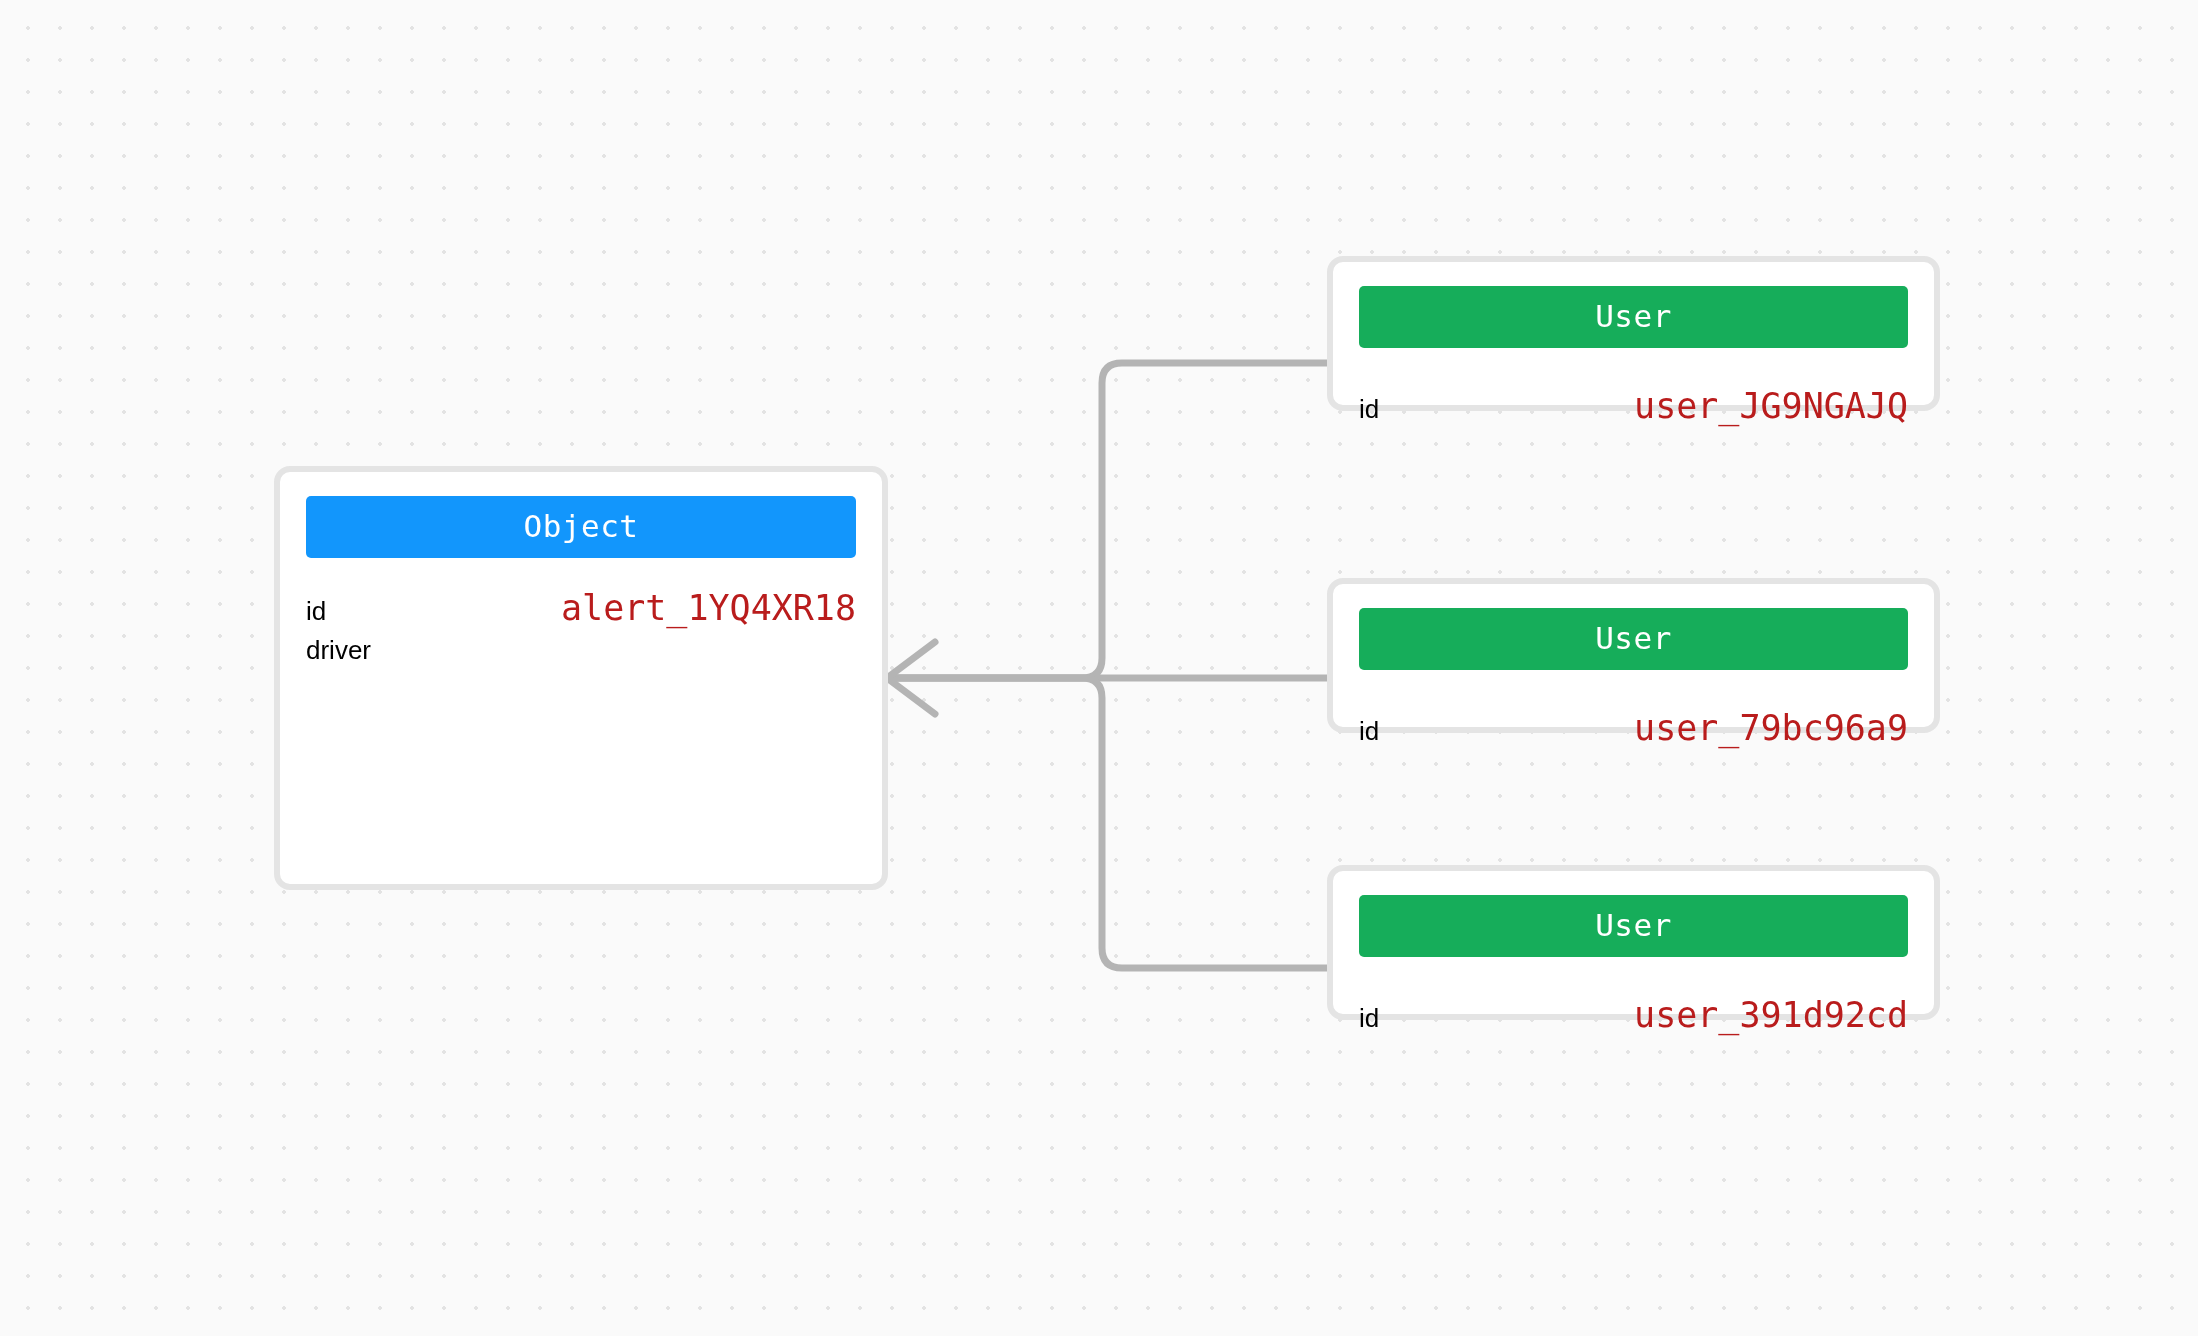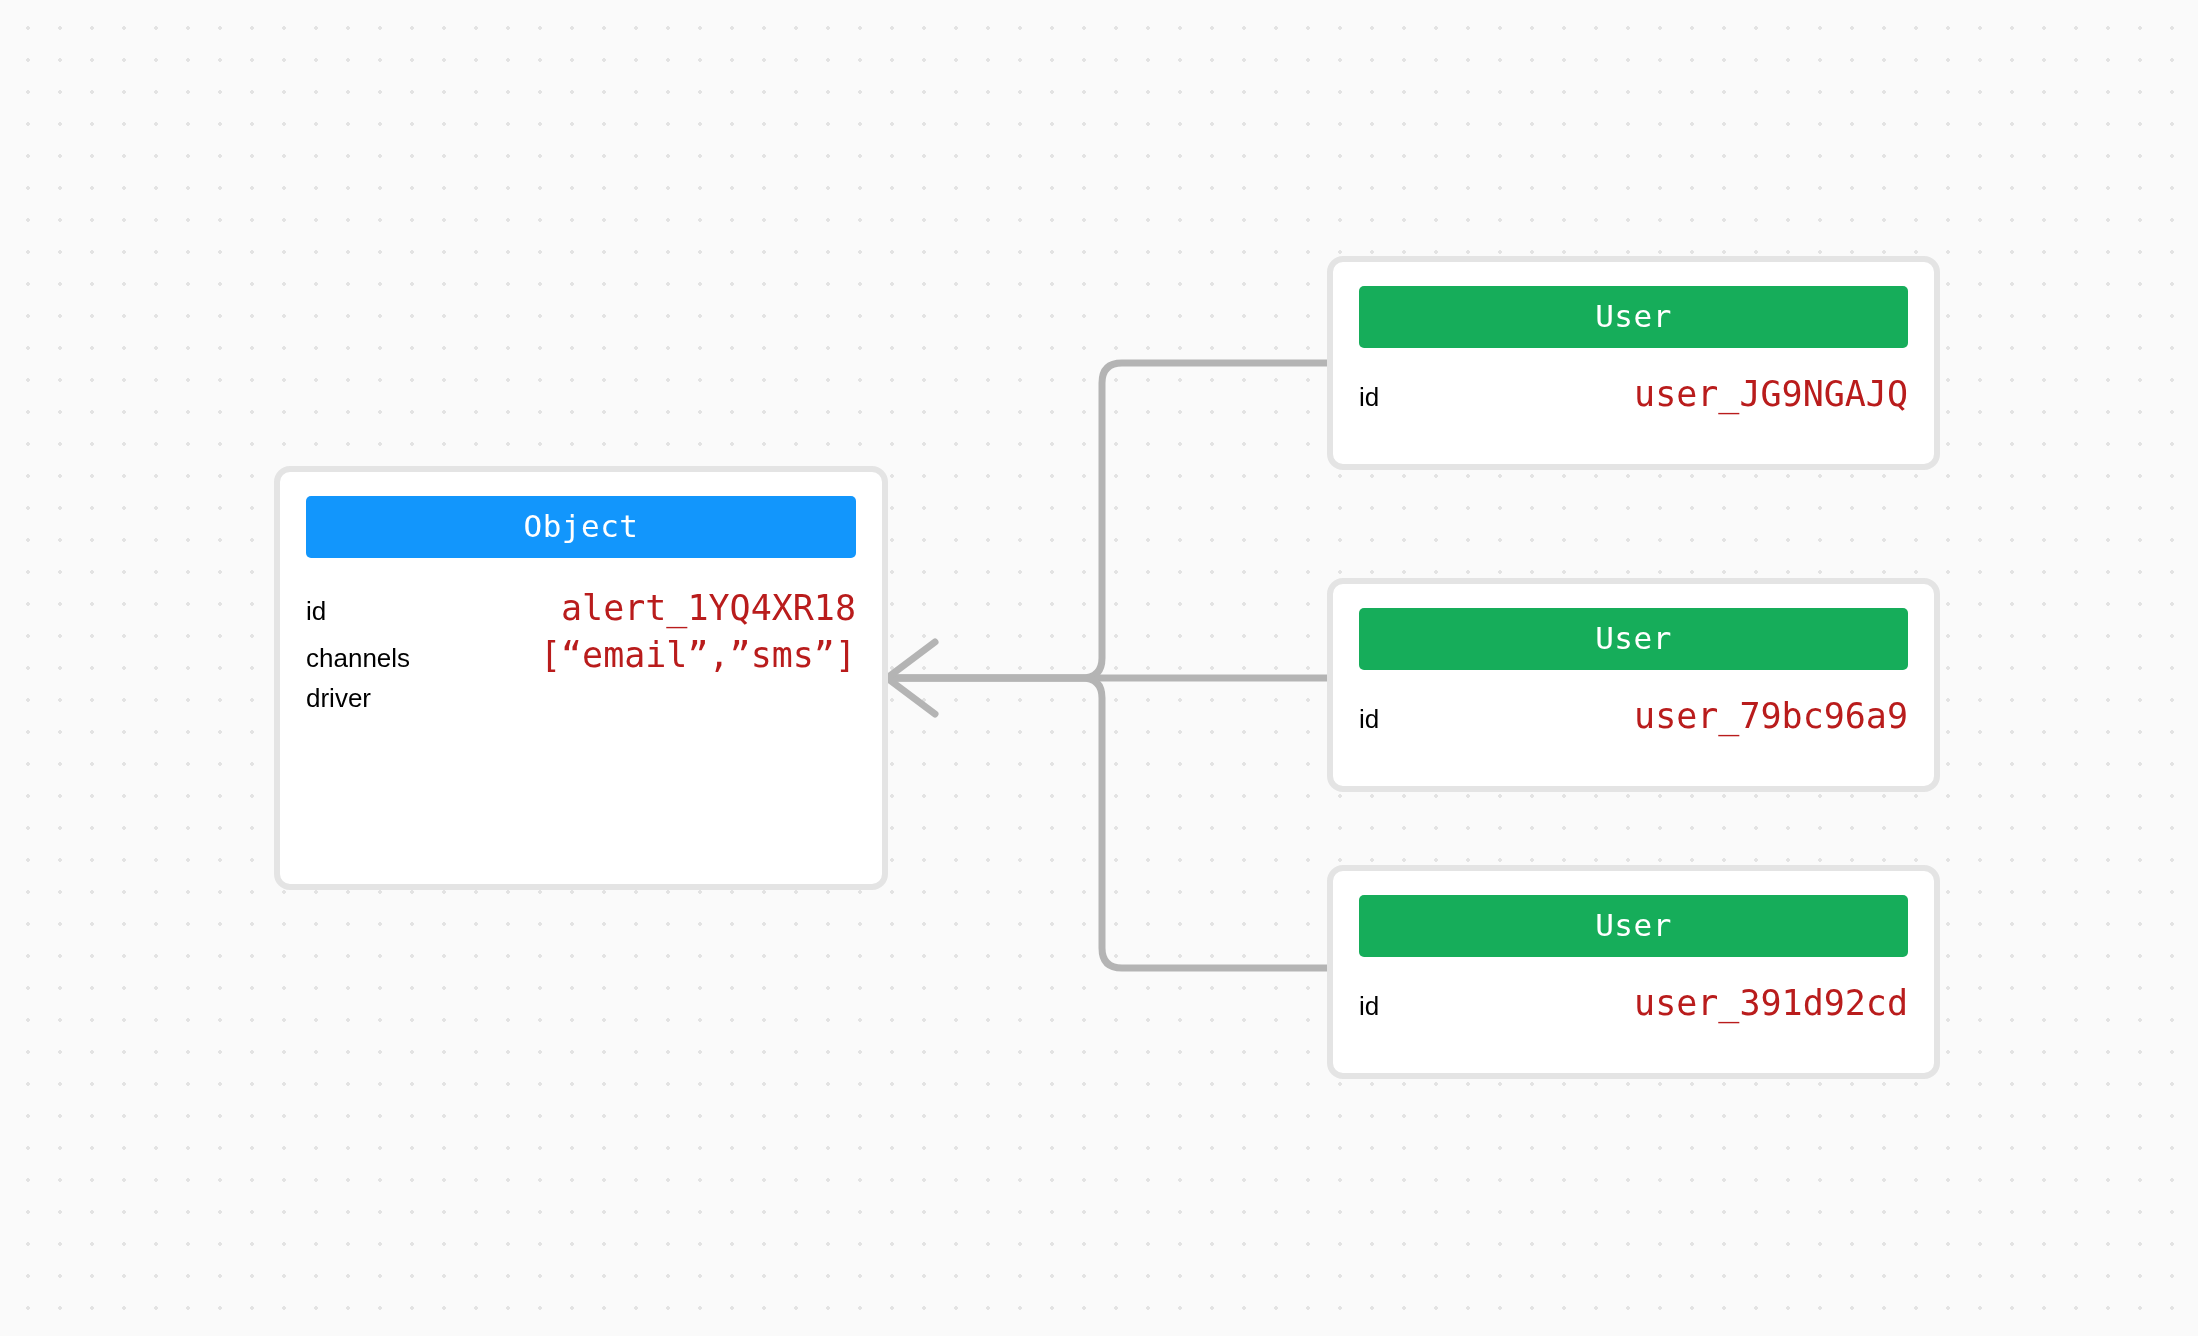--- a/index.html
+++ b/index.html
@@ -88,21 +88,21 @@
     text-align: right;
   }
 
   
   #node-object { left: 274px; top: 466px; width: 614px; height: 424px; }
   #node-object .group-primary { margin-top: 30px; }
   #node-object .group-secondary { margin-top: 30px; }
   #node-object .group-secondary .row + .row { margin-top: 6px; }
 
   
-  .node-user { left: 1327px; width: 613px; height: 214px; }
+  .node-user { left: 1327px; width: 613px; height: 155px; gap: 12px; }
   #node-user-1 { top: 256px; }
   #node-user-2 { top: 578px; }
   #node-user-3 { top: 865px; }
   .node-user .node-body { padding-top: 26px; }
 </style>
 </head>
 <body>
 
 <div id="canvas">
 
@@ -121,24 +121,20 @@
 
   <div class="node" id="node-object">
     <div class="node-header blue">Object</div>
     <div class="node-body">
 
 
       <div class="group-secondary">
         <div class="row">
           <span class="row-label">id</span>
           <span class="row-value">alert_1YQ4XR18</span>
-        </div>
-        <div class="row">
-          <span class="row-label">channels</span>
-          <span class="row-value">[“email”,”sms”]</span>
         </div>
         <div class="row">
           <span class="row-label">driver</span>
         </div>
       </div>
 
     </div>
   </div>
 
   <div class="node node-user" id="node-user-1">

